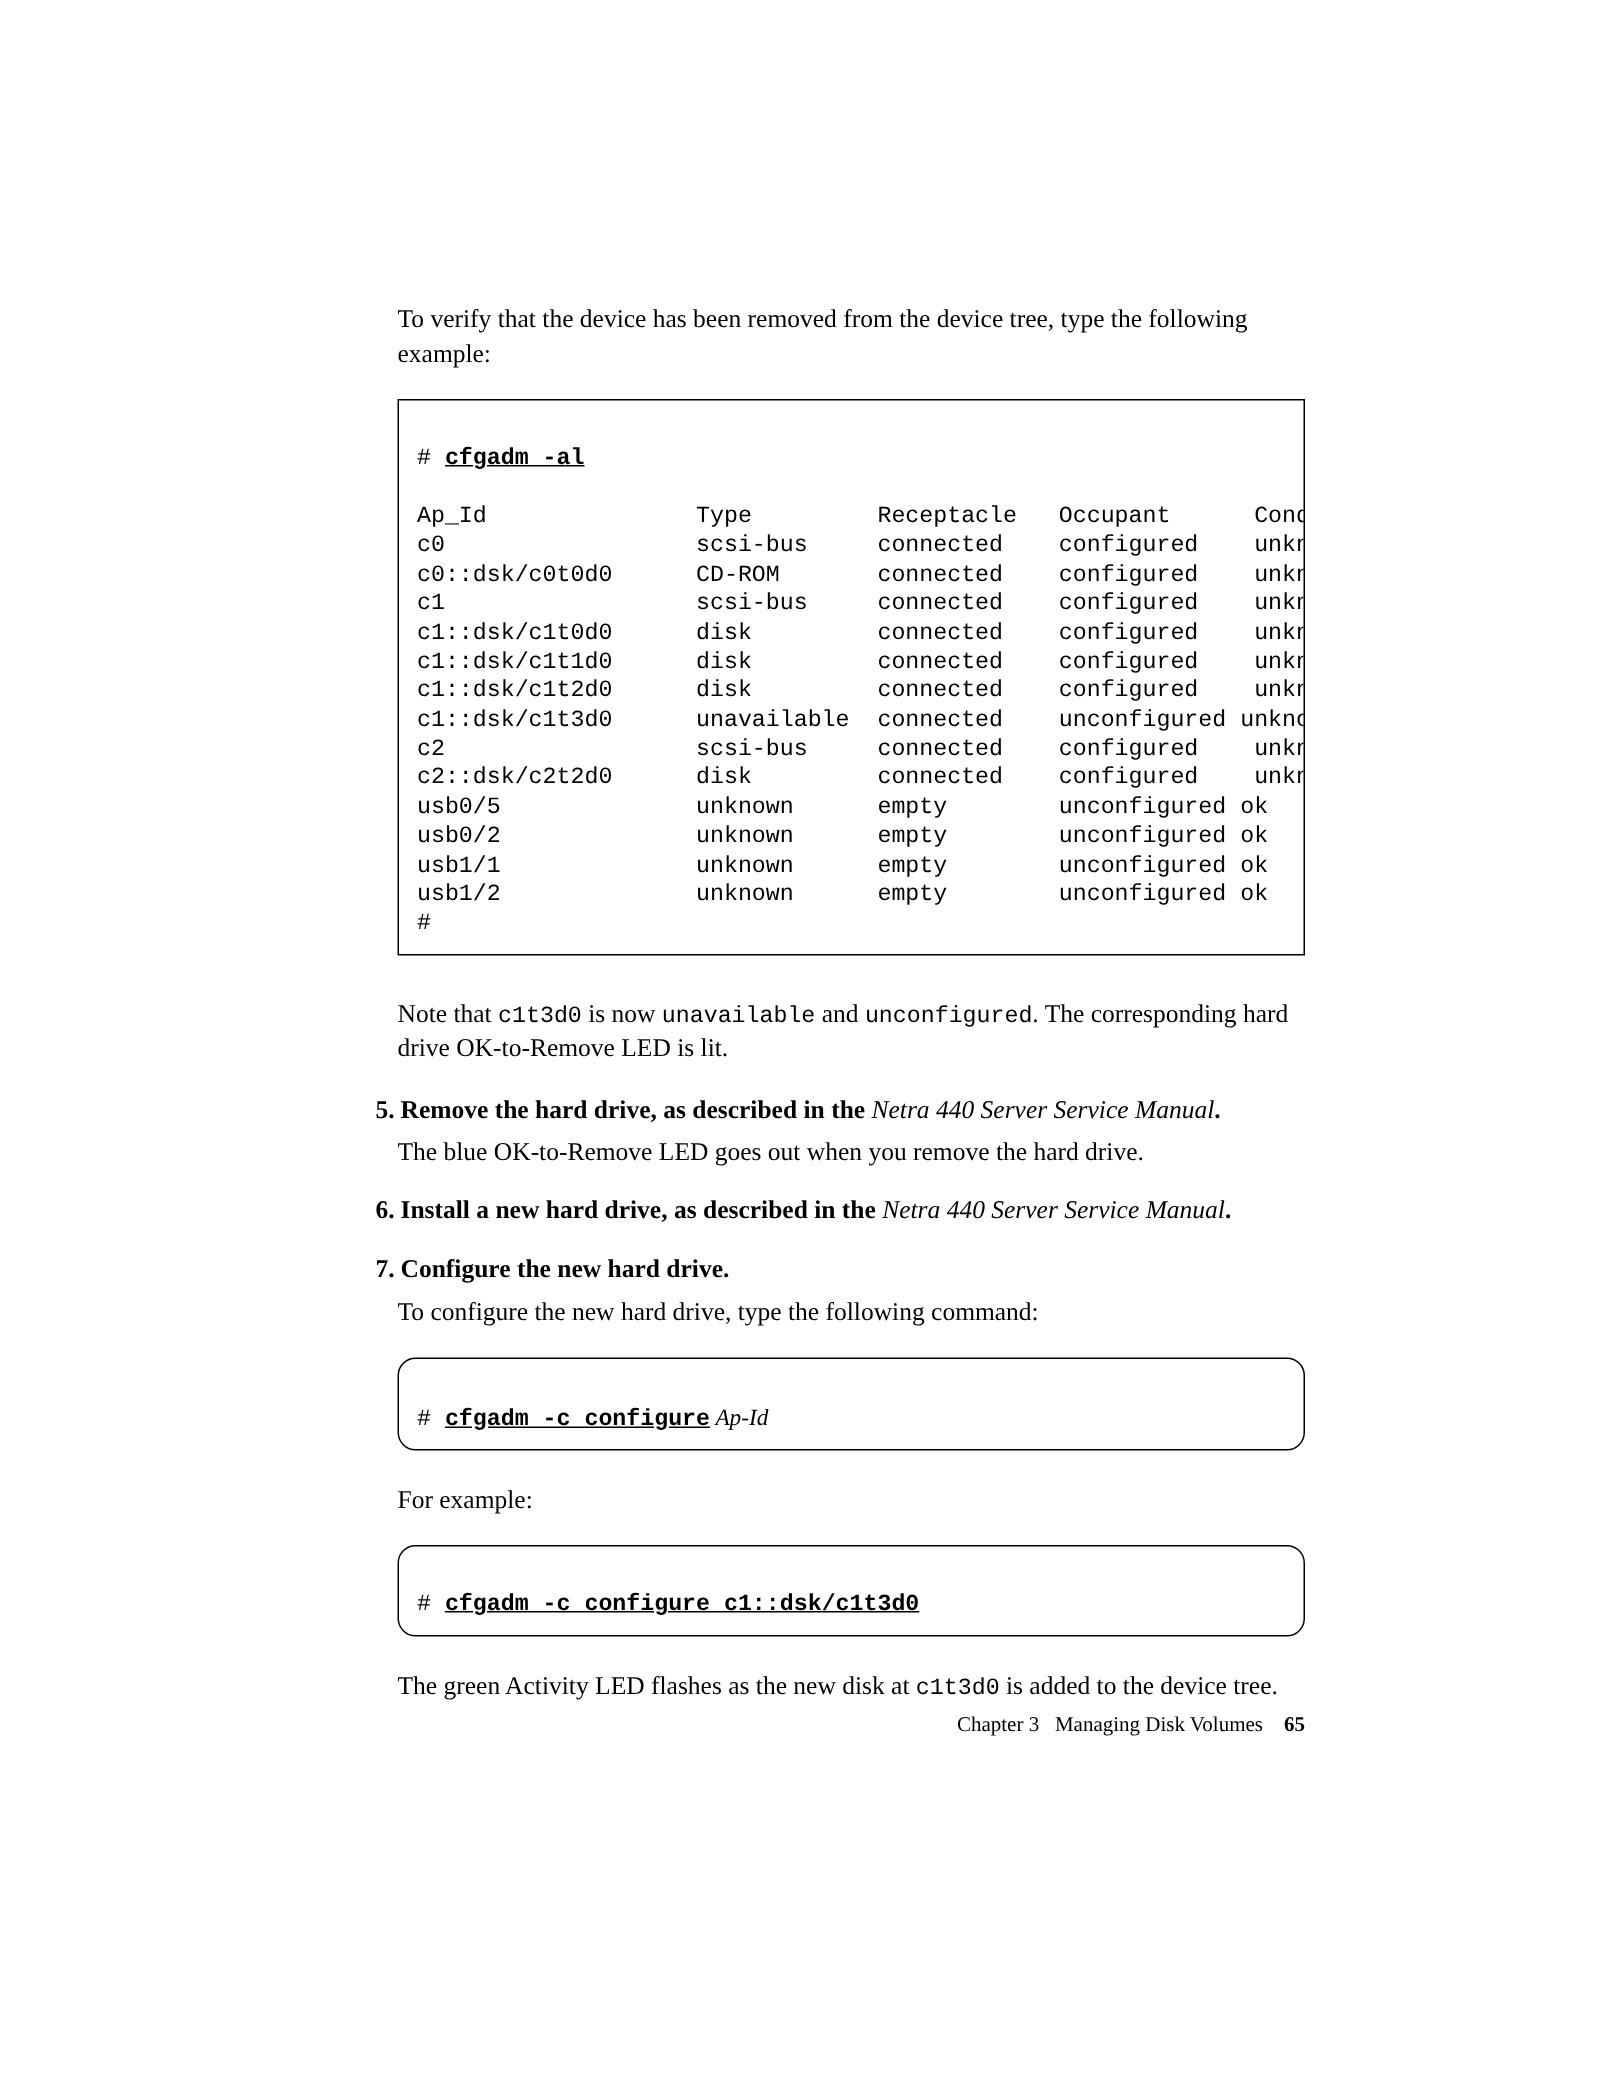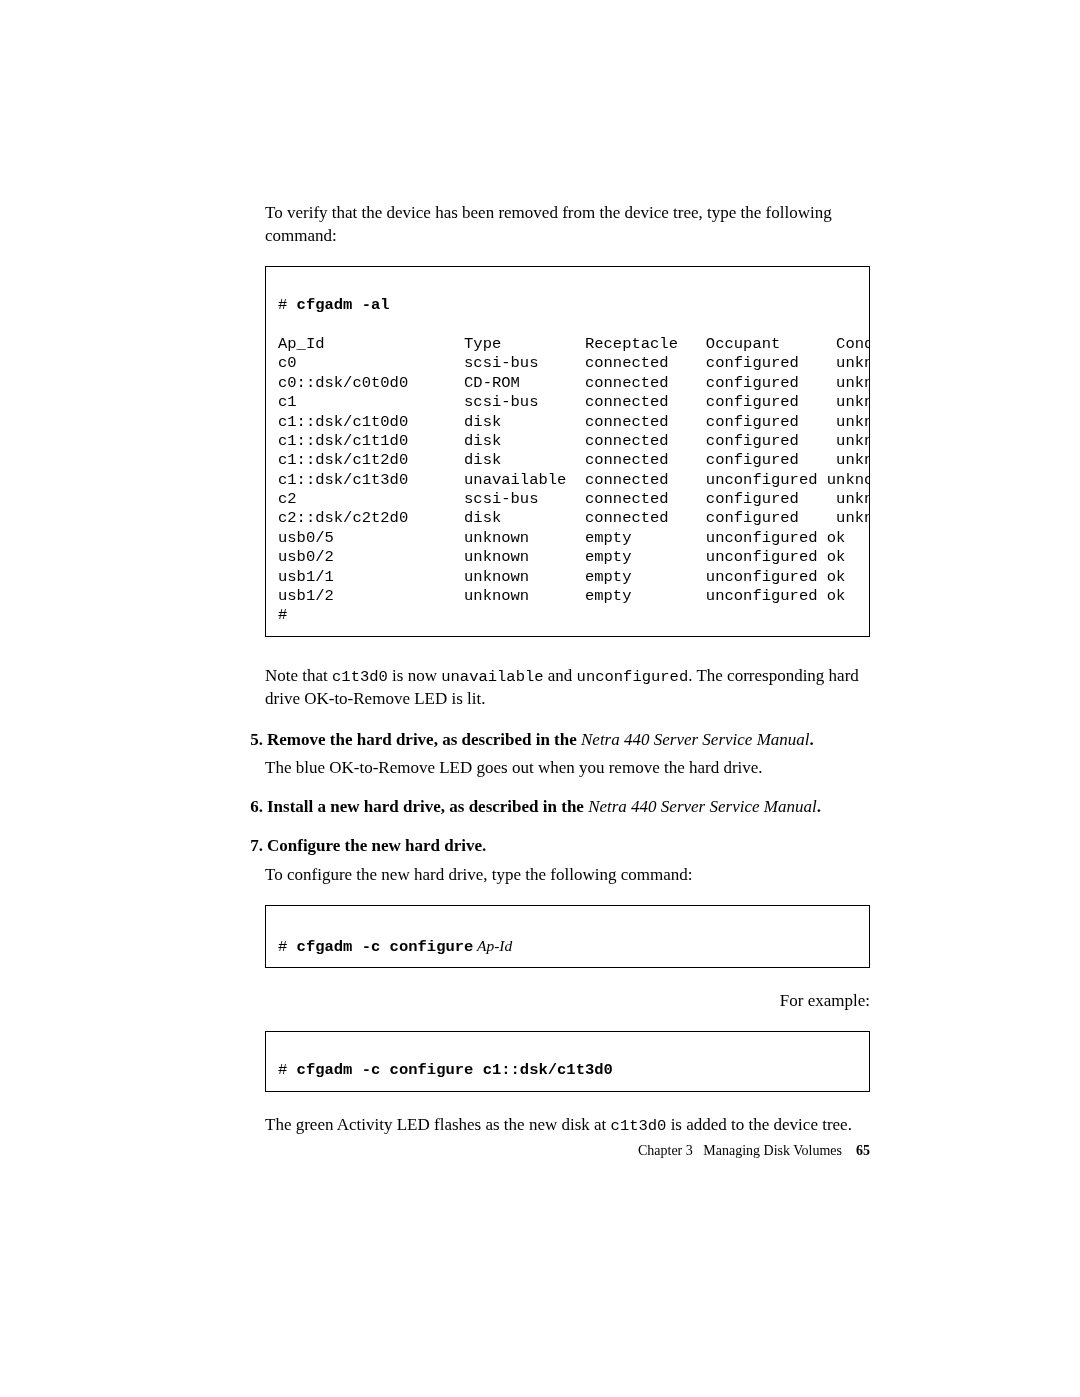--- a/index.html
+++ b/index.html
@@ -41,52 +41,53 @@
     font-family: "Courier New", Courier, monospace;
     font-size: 15.5px;
     line-height: 1.25;
     white-space: pre;
     overflow: hidden;
   }
   .mono {
     font-family: "Courier New", Courier, monospace;
     font-size: 15.5px;
   }
-  .bold { font-weight: bold; }
+  .bold { font-weight: bold; text-decoration: underline; }
   .italic { font-style: italic; text-align: right; }
   .footer {
     position: absolute;
     bottom: 236px;
     right: 210px;
     font-size: 14px;
   }
   .footer .pagenum {
     font-weight: bold;
     margin-left: 14px;
   }
   .cmd-line {
     display: block;
   }
   .codebox.small {
     font-family: "Courier New", Courier, monospace;
+    border-radius: 12px;
   }
   .table-pre {
     font-family: "Courier New", Courier, monospace;
     font-size: 15.5px;
     line-height: 1.22;
     white-space: pre;
   }
 </style>
 </head>
 <body>
 
 <div class="page">
 
   <div class="step">
-    <div class="step-body">To verify that the device has been removed from the device tree, type the following command:</div>
+    <div class="step-body">To verify that the device has been removed from the device tree, type the following example:</div>
   </div>
 
   <div class="codebox">
 <span class="cmd-line"><span># </span><span class="bold">cfgadm -al</span></span>
 <span class="table-pre">Ap_Id               Type         Receptacle   Occupant      Condition</span>
 <span class="table-pre">c0                  scsi-bus     connected    configured    unknown</span>
 <span class="table-pre">c0::dsk/c0t0d0      CD-ROM       connected    configured    unknown</span>
 <span class="table-pre">c1                  scsi-bus     connected    configured    unknown</span>
 <span class="table-pre">c1::dsk/c1t0d0      disk         connected    configured    unknown</span>
 <span class="table-pre">c1::dsk/c1t1d0      disk         connected    configured    unknown</span>
@@ -121,21 +122,21 @@
   <div class="step">
     <div class="step-head">
       <span class="step-num">7.</span><span>Configure the new hard drive.</span>
     </div>
     <div class="step-body">To configure the new hard drive, type the following command:</div>
   </div>
 
   <div class="codebox small">
 <span class="cmd-line"><span># </span><span class="bold">cfgadm -c configure</span><span class="italic" style="font-family:'Palatino Linotype',Palatino,Georgia,serif;"> Ap-Id</span></span></div>
 
-  <div class="step-body" style="margin-bottom:14px;text-align:right;">For example:</div>
+  <div class="step-body" style="margin-bottom:14px;">For example:</div>
 
   <div class="codebox small">
 <span class="cmd-line"><span># </span><span class="bold">cfgadm -c configure c1::dsk/c1t3d0</span></span></div>
 
   <div class="step-body">
     <span>The green Activity LED flashes as the new disk at </span><span class="mono">c1t3d0</span><span> is added to the device tree.</span>
   </div>
 
 </div>
 

